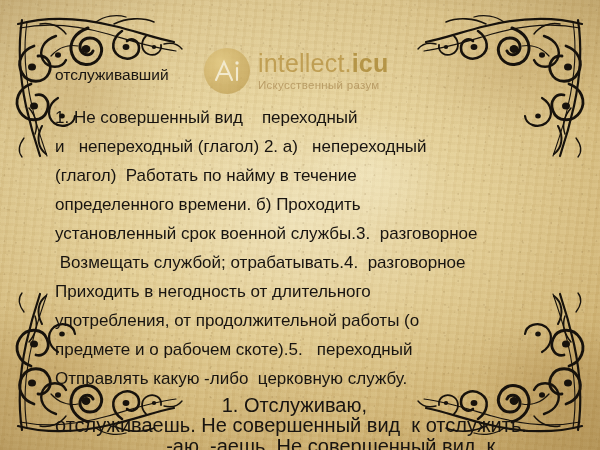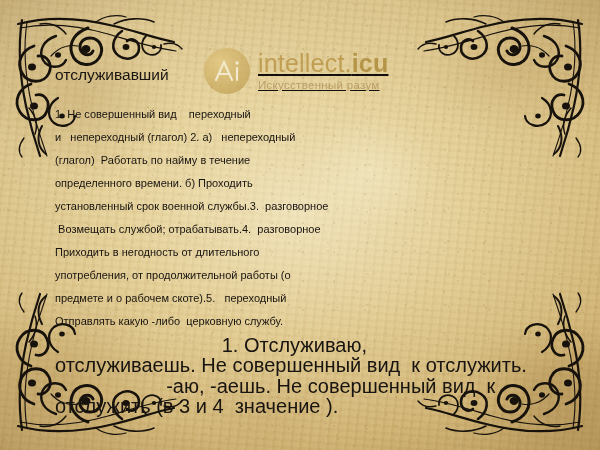--- a/index.html
+++ b/index.html
@@ -88,21 +88,21 @@
     height: 46px;
     border-radius: 50%;
     background: radial-gradient(circle at 36% 32%, rgba(226,200,130,0.92), rgba(196,164,88,0.80) 70%, rgba(176,142,66,0.72) 100%);
     display: flex;
     align-items: center;
     justify-content: center;
     margin-right: 8px;
     flex: none;
   }
   #wm-badge svg { display:block; }
-  #wm-text { line-height: 1; text-decoration: underline; }
+  #wm-text { line-height: 1; }
   #wm-title {
     font-size: 25px;
     color: rgba(186,152,74,0.95);
     letter-spacing: 0.2px;
     white-space: nowrap;
   }
   #wm-title .b { font-weight: bold; color: rgba(176,142,62,0.97); }
   #wm-sub {
     margin-top: 4px;
     font-size: 11.5px;
@@ -120,22 +120,22 @@
     color: #181410;
     font-size: 14.6px;
   }
   #headword {
     font-size: 15.5px;
     line-height: 22px;
     white-space: pre;
     margin-bottom: 17px;
   }
   #definition {
-    font-size: 11px;
-    line-height: 23px;
+    font-size: 17px;
+    line-height: 29px;
     white-space: pre-wrap;
   }
   #forms {
     margin-top: 2px;
     font-size: 20px;
     line-height: 20.4px;
     white-space: pre-wrap;
   }
 </style>
 </head>

